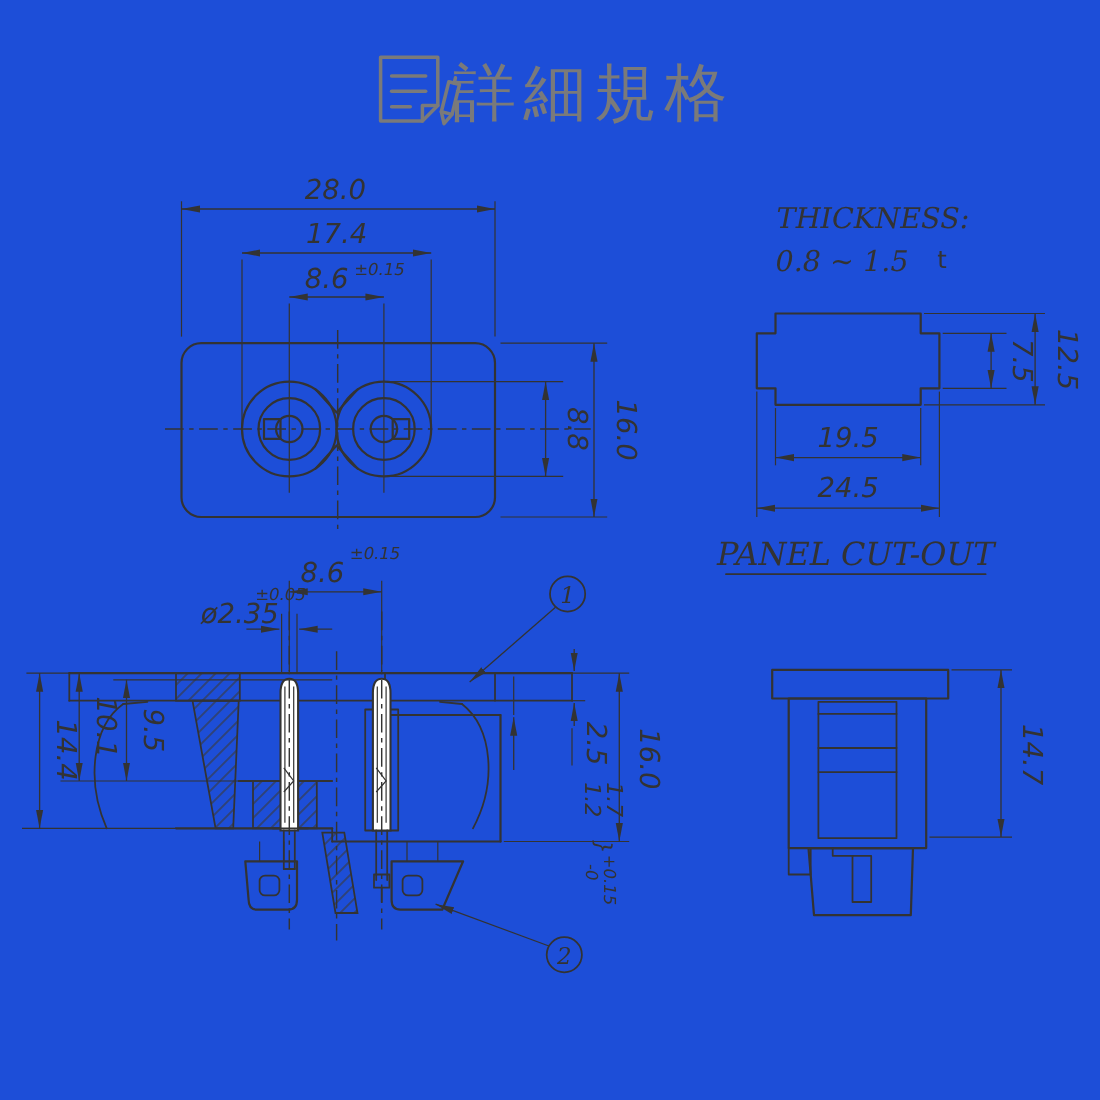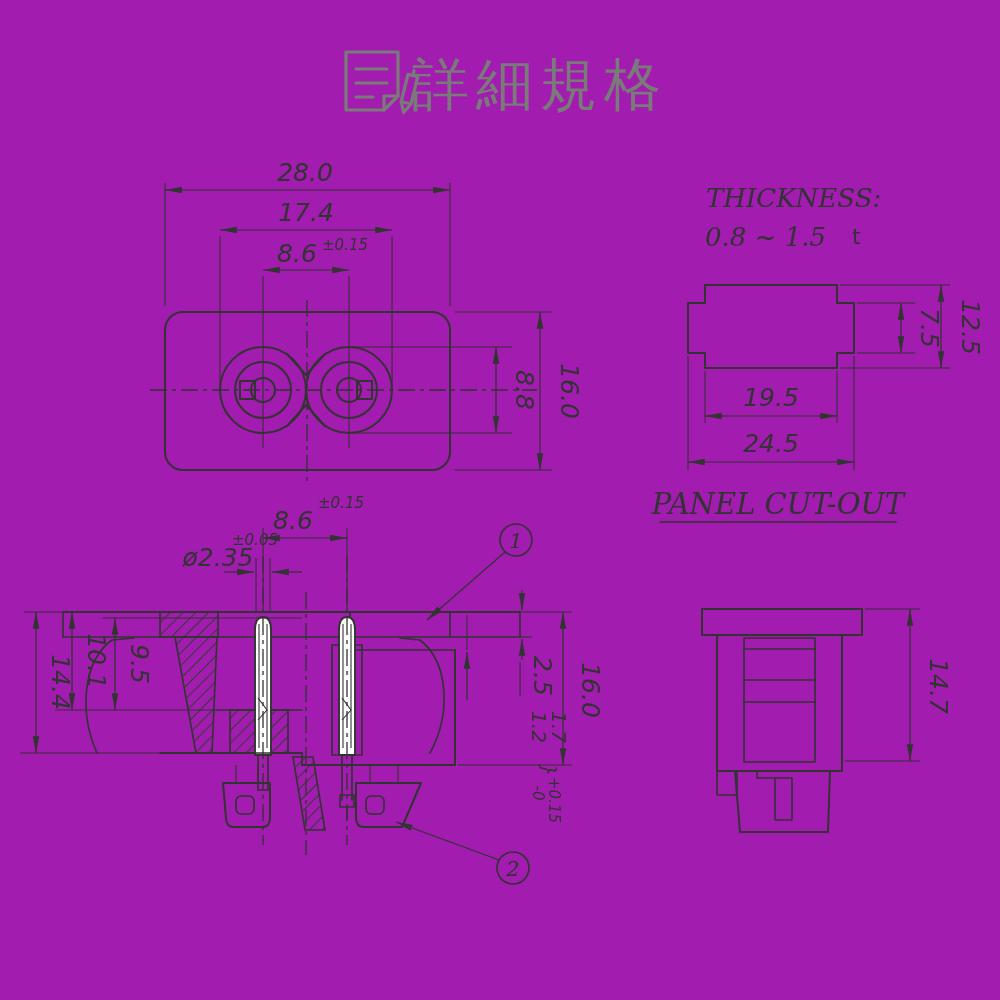--- a/index.html
+++ b/index.html
@@ -1,16 +1,16 @@
 <!DOCTYPE html>
 <html><head>
 <meta charset="utf-8">
 <style>
   html,body{margin:0;padding:0;background:#fff;}
-  .page{position:relative;width:1000px;height:1000px;background:#a21caf;overflow:hidden;
+  .page{position:relative;width:1000px;height:1000px;background:#1d4ed8;overflow:hidden;
         font-family:"DejaVu Sans",sans-serif;}
   svg{position:absolute;left:0;top:0;}
   
   .ln2{stroke:#333;stroke-width:2;fill:none;stroke-linecap:round;stroke-linejoin:round;}
   .ln {stroke:#333;stroke-width:1.6;fill:none;stroke-linecap:round;stroke-linejoin:round;}
   .th {stroke:#333;stroke-width:1.1;fill:none;}
   .dim{stroke:#333;stroke-width:1.2;fill:none;}
   .cl {stroke:#333;stroke-width:1.3;fill:none;stroke-dasharray:17 5 4 5;}
   .hat{fill:url(#h);stroke:#333;stroke-width:1.6;}
   .wht{fill:#fff;stroke:#333;stroke-width:1.9;}

